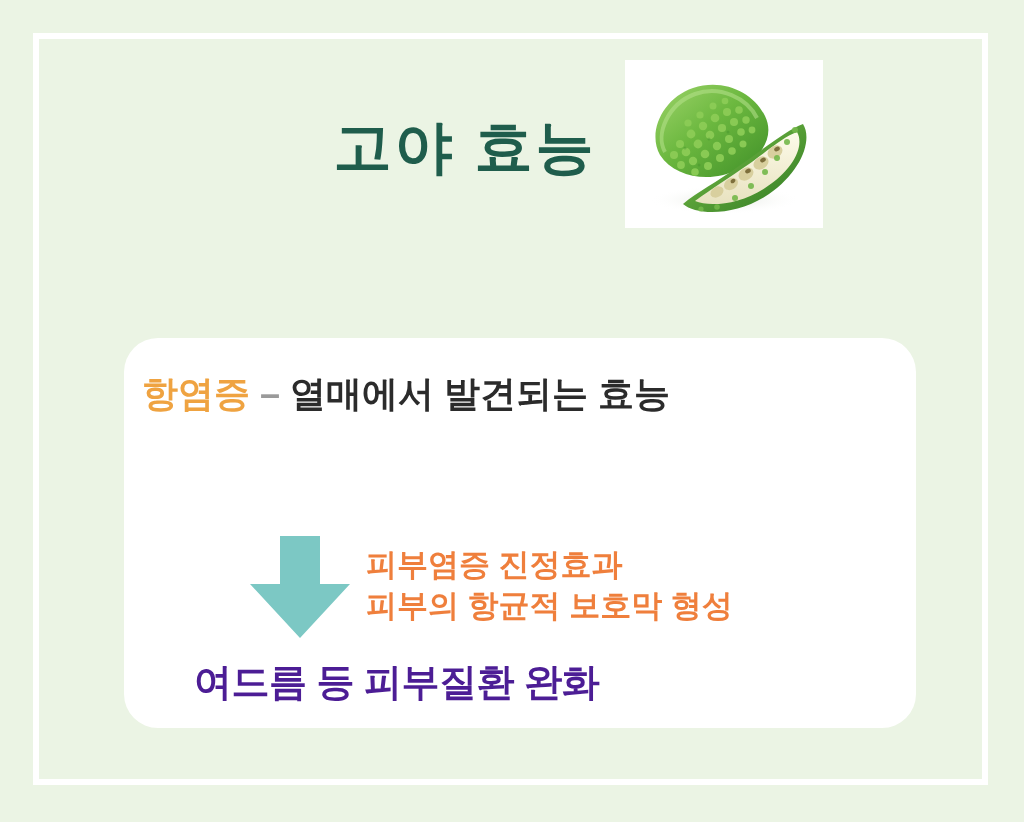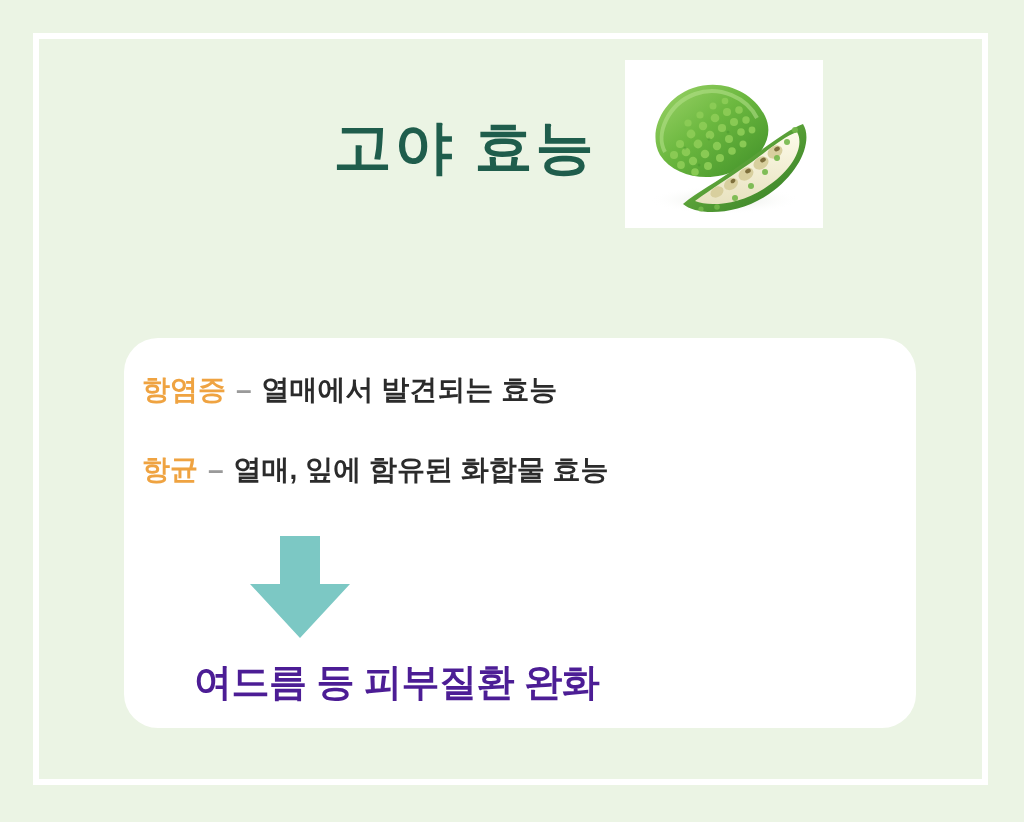--- a/index.html
+++ b/index.html
@@ -87,21 +87,21 @@
     top: 338px;
     width: 792px;
     height: 390px;
     background: #ffffff;
     border-radius: 34px;
   }
 
   .effect-row {
     position: absolute;
     white-space: nowrap;
-    font-size: 28px;
+    font-size: 36px;
     font-weight: 700;
     line-height: 1;
   }
   .effect-row.row1 { left: 142px; top: 376px; }
   .effect-row.row2 { left: 142px; top: 456px; }
 
   .kw {
     color: #efa341;
     font-weight: 700;
   }
@@ -256,26 +256,27 @@
     </div>
   </div>
 
 
   <div class="card"></div>
 
   <div class="effect-row row1">
     <span class="kw">항염증</span><span class="dash">–</span><span class="desc">열매에서 발견되는 효능</span>
   </div>
 
-  <div class="effect-row row2">
-    <span class="kw">항균</span><span class="dash">–</span><span class="desc">열매, 잎에 함유된 화합물 효능</span>
-  </div>
 
   <div class="arrow">
     <svg width="108" height="110" viewBox="0 0 108 110">
       <path d="M34 4 H74 V52 H104 L54 106 L4 52 H34 Z" fill="#7cc8c4"></path>
     </svg>
   </div>
 
+  <div class="callout">
+    <div>피부염증 진정효과</div>
+    <div>피부의 항균적 보호막 형성</div>
+  </div>
 
   <div class="conclusion">여드름 등 피부질환 완화</div>
 
 </div>
 
 </body></html>

